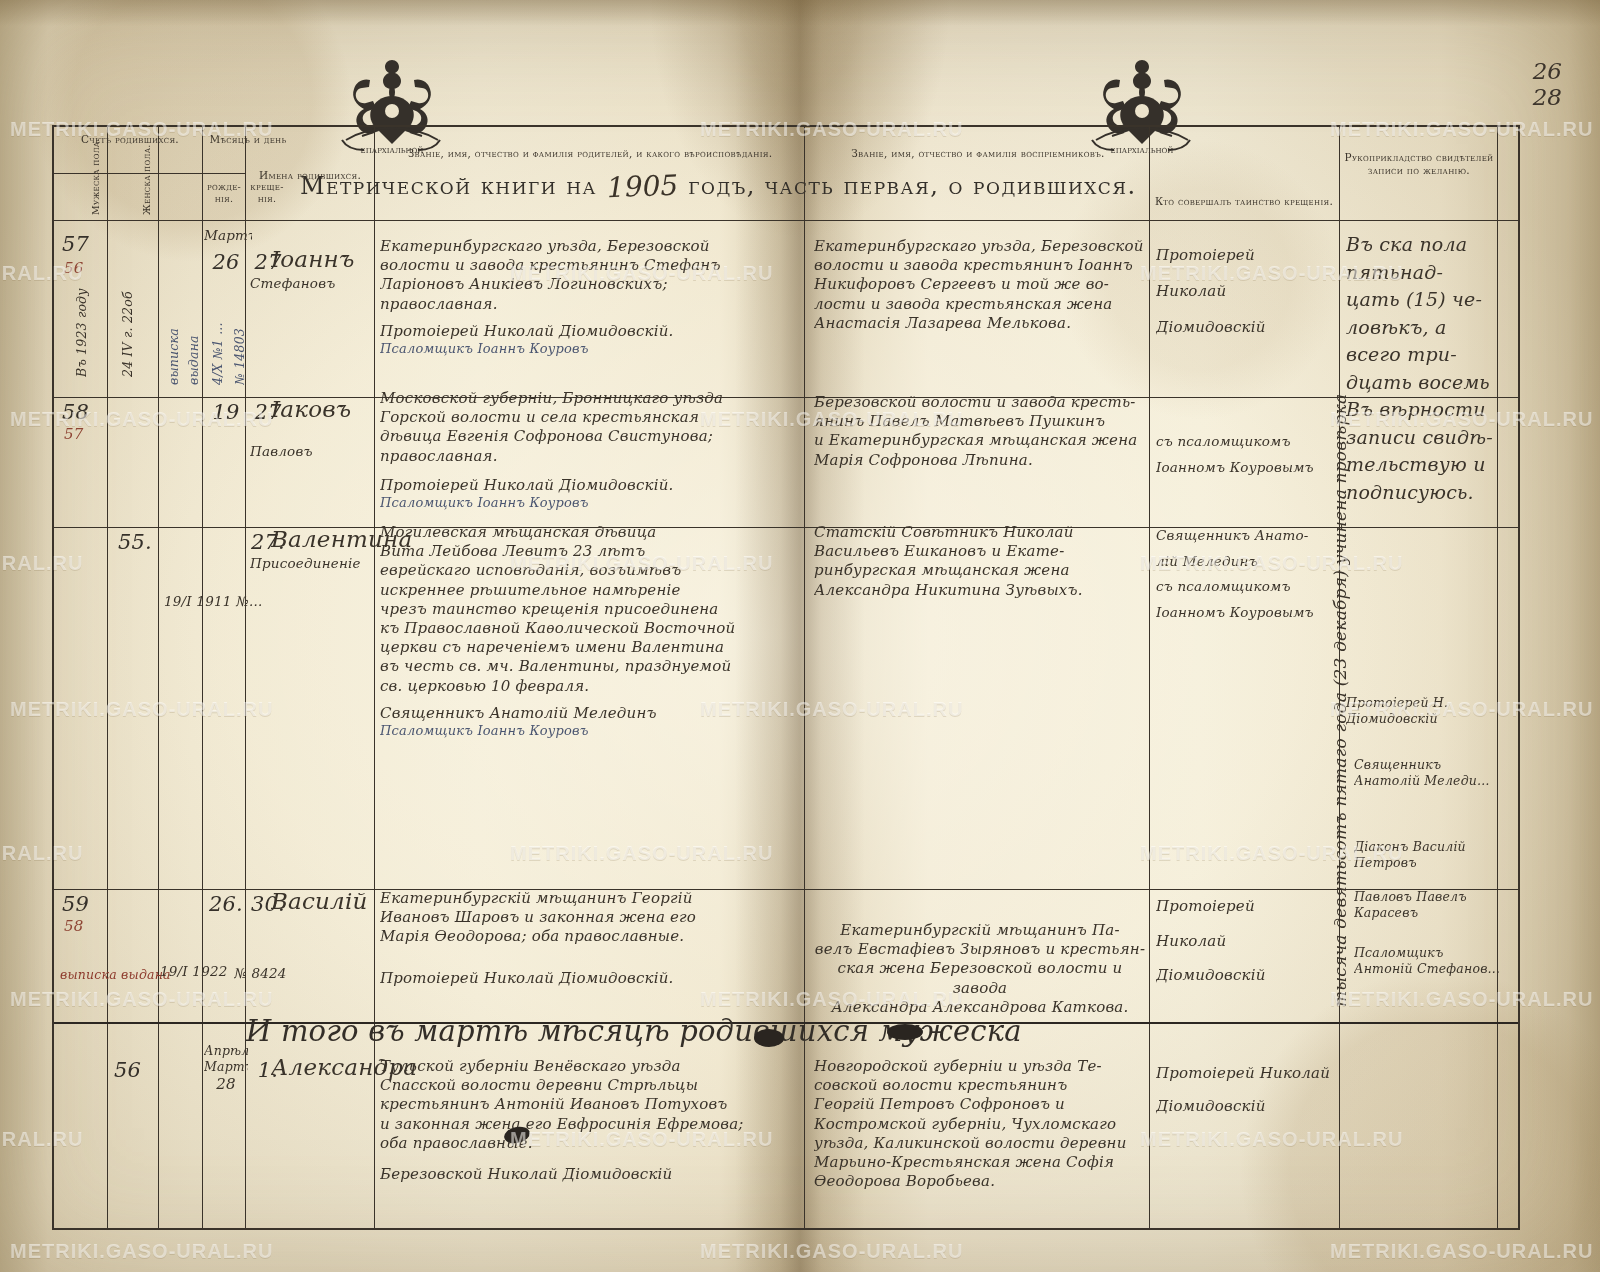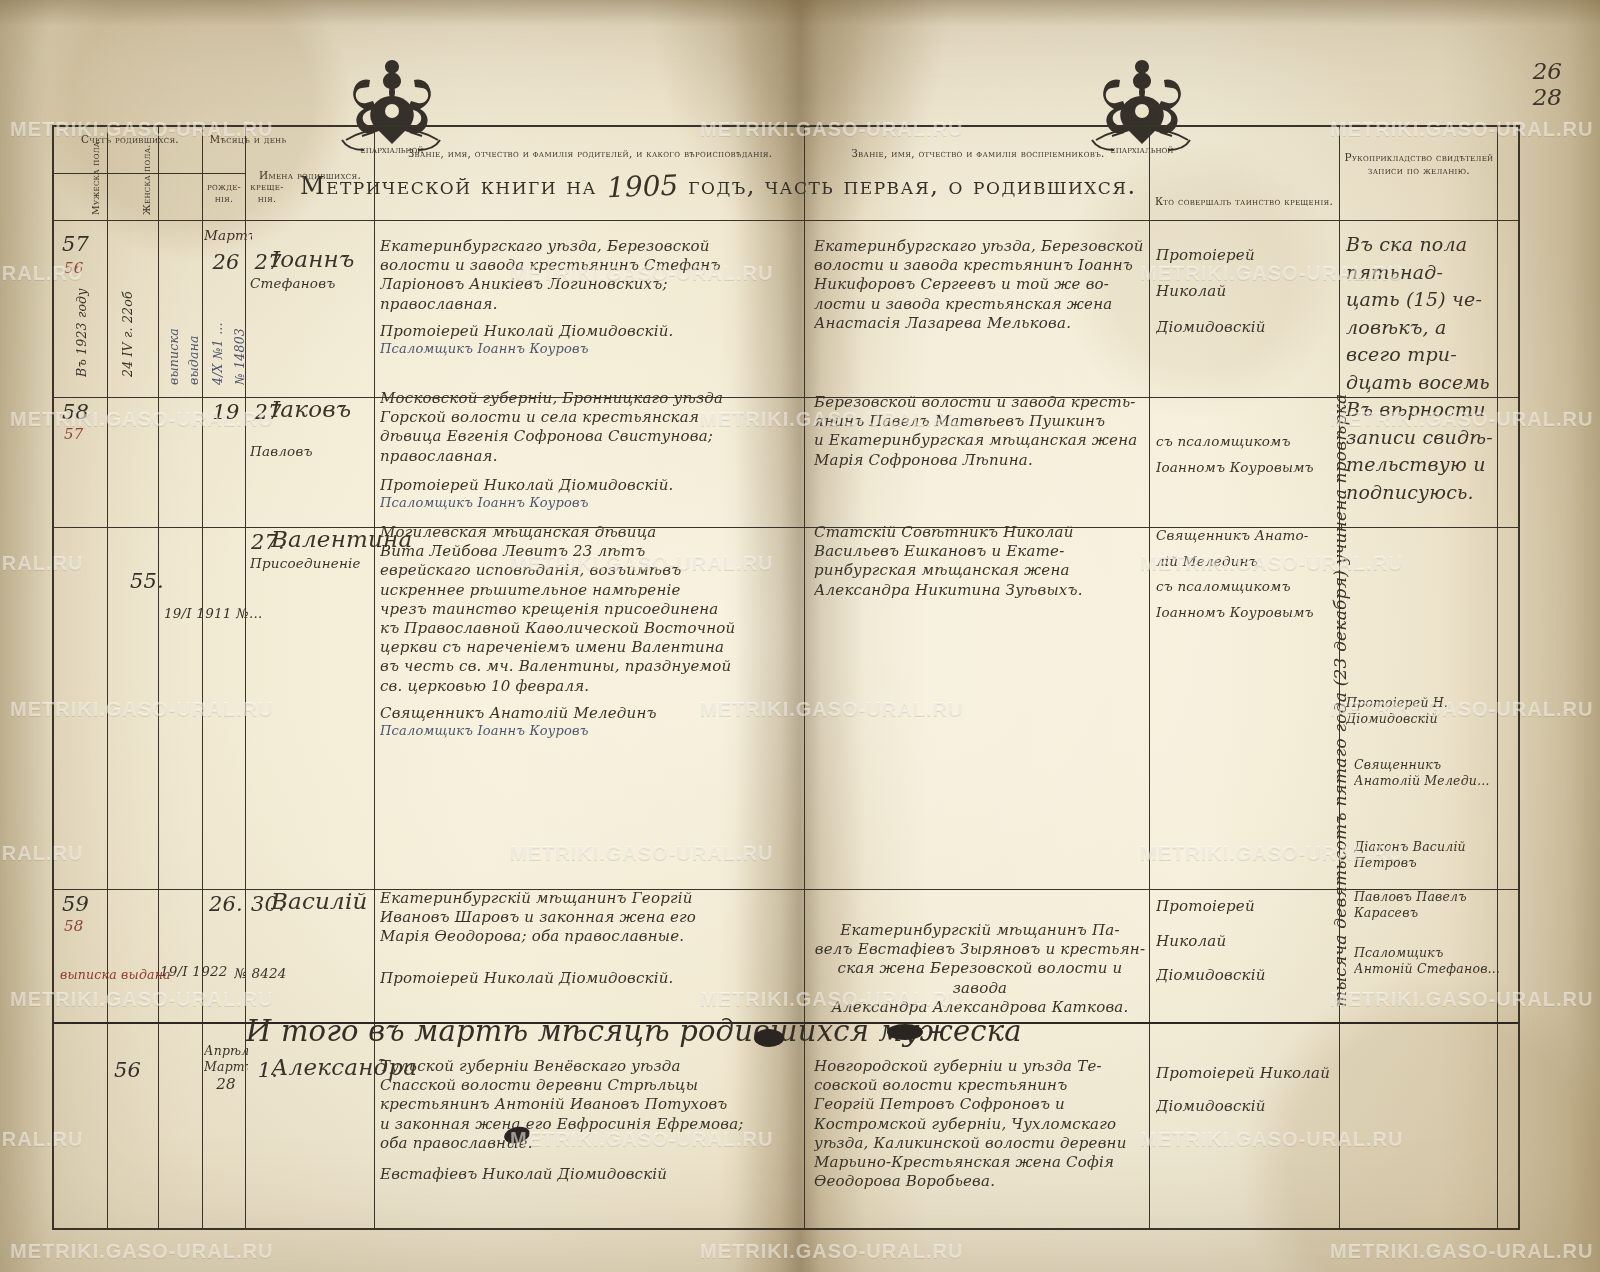--- a/index.html
+++ b/index.html
@@ -272,25 +272,25 @@
       <div>янинъ Павелъ Матвѣевъ Пушкинъ</div>
       <div>и Екатеринбургская мѣщанская жена</div>
       <div>Марія Софронова Лѣпина.</div>
     </div>
 
     <div class="cell hand t13" style="left:1102px; top:302px; width:182px; line-height:1.9;">
       <div>съ псаломщикомъ</div>
       <div>Іоанномъ Коуровымъ</div>
     </div>
 
-    <div class="cell hand num" style="left:76px; top:402px;margin-top:39px;">55.</div>
+    <div class="cell hand num" style="left:64px; top:402px;">55.</div>
     <div class="cell hand num" style="left:193px; top:402px; width:42px; text-align:center;">27.</div>
     <div class="cell hand t22" style="left:196px; top:398px;">Валентина</div>
     <div class="cell hand t13" style="left:196px; top:428px;">Присоединеніе</div>
-    <div class="cell hand t13" style="left:110px; top:478px;">19/I 1911 №...</div>
+    <div class="cell hand t13" style="left:110px; top:466px;">19/I 1911 №...</div>
 
     <div class="cell hand t14" style="left:326px; top:396px; width:420px;">
       <div>Могилевская мѣщанская дѣвица</div>
       <div>Вита Лейбова Левитъ 23 лѣтъ</div>
       <div>еврейскаго исповѣданія, возъимѣвъ</div>
       <div>искреннее рѣшительное намѣреніе</div>
       <div>чрезъ таинство крещенія присоединена</div>
       <div>къ Православной Каѳолической Восточной</div>
       <div>церкви съ нареченіемъ имени Валентина</div>
       <div>въ честь св. мч. Валентины, празднуемой</div>
@@ -354,21 +354,21 @@
     <div class="cell hand num" style="left:193px; top:930px; width:42px; text-align:center;">1.</div>
     <div class="cell hand t22" style="left:196px; top:926px;">Александра</div>
 
     <div class="cell hand t14" style="left:326px; top:930px; width:420px;">
       <div>Тульской губерніи Венёвскаго уѣзда</div>
       <div>Спасской волости деревни Стрѣльцы</div>
       <div>крестьянинъ Антоній Ивановъ Потуховъ</div>
       <div>и законная жена его Евфросинія Ефремова;</div>
       <div>оба православные.</div>
       <div style="height:12px"></div>
-      <div>Евстафіевъ Николай Діомидовскій</div>
+      <div>Березовской Николай Діомидовскій</div>
     </div>
 
     <div class="cell hand t14" style="left:760px; top:930px; width:332px;">
       <div>Новгородской губерніи и уѣзда Те-</div>
       <div>совской волости крестьянинъ</div>
       <div>Георгій Петровъ Софроновъ и</div>
       <div>Костромской губерніи, Чухломскаго</div>
       <div>уѣзда, Каликинской волости деревни</div>
       <div>Марьино-Крестьянская жена Софія</div>
       <div>Ѳеодорова Воробьева.</div>

